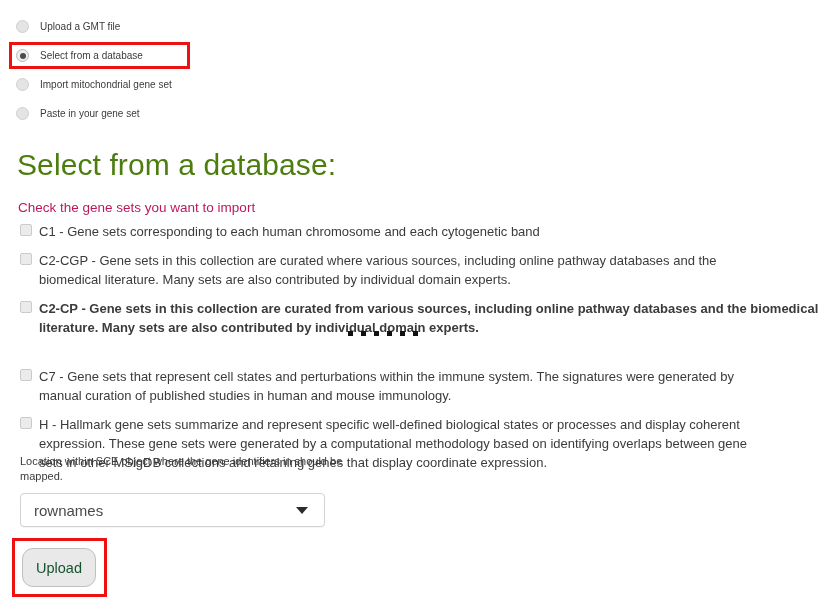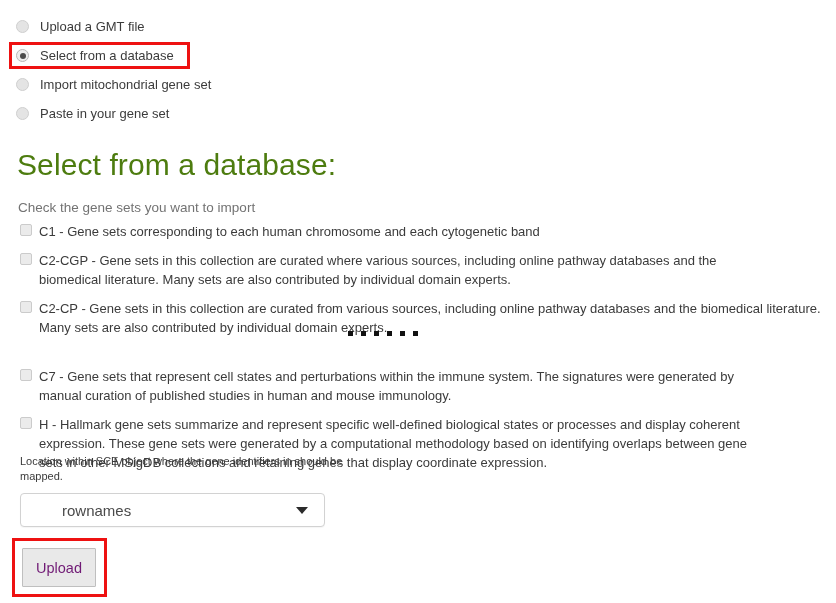--- a/index.html
+++ b/index.html
@@ -51,21 +51,21 @@
     left: 50%;
     top: 50%;
     width: 6px;
     height: 6px;
     margin-left: -3px;
     margin-top: -3px;
     border-radius: 50%;
     background: #4c4c4c;
   }
   .radio-label {
-    font-size: 13px;
+    font-size: 10px;
     color: #3b3b3b;
     line-height: 16px;
     white-space: nowrap;
   }
 
   
   .annot-box {
     position: absolute;
     border: 3px solid #ee1111;
     box-sizing: border-box;
@@ -95,21 +95,21 @@
     letter-spacing: 0.1px;
     line-height: 38px;
     white-space: nowrap;
   }
 
   .sub-label {
     position: absolute;
     left: 18px;
     top: 200px;
     font-size: 13.5px;
-    color: #737373;
+    color: #be185d;
     line-height: 16px;
     white-space: nowrap;
   }
 
   
   .check-list {
     position: absolute;
     left: 20px;
     top: 222px;
     width: 812px;
@@ -130,21 +130,21 @@
     margin-right: 7px;
     margin-top: 2px;
   }
   .check-label {
     font-size: 13px;
     color: #3b3b3b;
     line-height: 19px;
     flex: 1 1 auto;
   }
   .check-row.w-narrow .check-label { max-width: 740px; }
-  .check-row.w-wide   .check-label { max-width: 806px; }
+  .check-row.w-wide   .check-label { max-width: 806px; font-weight: bold; }
   .check-row.w-c7     .check-label { max-width: 716px; }
   .check-row.w-h      .check-label { max-width: 730px; }
 
   
   .ellipsis-dots {
     position: absolute;
     left: 348px;
     top: 331px;
     display: flex;
     gap: 8px;
@@ -172,21 +172,20 @@
     top: 493px;
     width: 305px;
     height: 34px;
     background: #ffffff;
     border: 1px solid #d2d2d2;
     border-radius: 4px;
     box-sizing: border-box;
     box-shadow: 0 1px 1px rgba(0,0,0,0.04);
     display: flex;
     align-items: center;
-    padding-left: 28px;
   }
   .select-value {
     font-size: 15px;
     color: #4a4a4a;
     margin-left: 13px;
     flex: 1 1 auto;
   }
   .select-arrow {
     margin-right: 16px;
     width: 0;
@@ -197,24 +196,24 @@
   }
 
   .upload-button {
     position: absolute;
     left: 22px;
     top: 548px;
     width: 74px;
     height: 39px;
     background: #e9e9e9;
     border: 1px solid #bfbfbf;
-    border-radius: 1px;
+    border-radius: 11px;
     box-sizing: border-box;
     font-size: 14.5px;
-    color: #701a75;
+    color: #14532d;
     font-family: "Liberation Sans", sans-serif;
     display: flex;
     align-items: center;
     justify-content: center;
     cursor: pointer;
     padding: 0;
   }
 </style>
 </head>
 <body>

